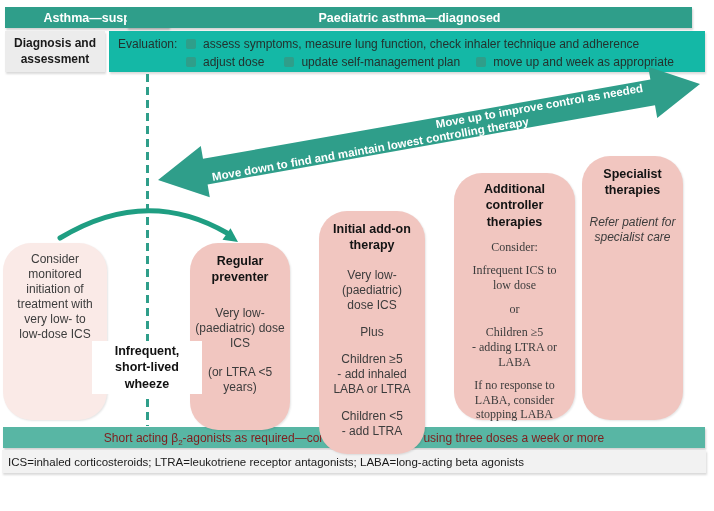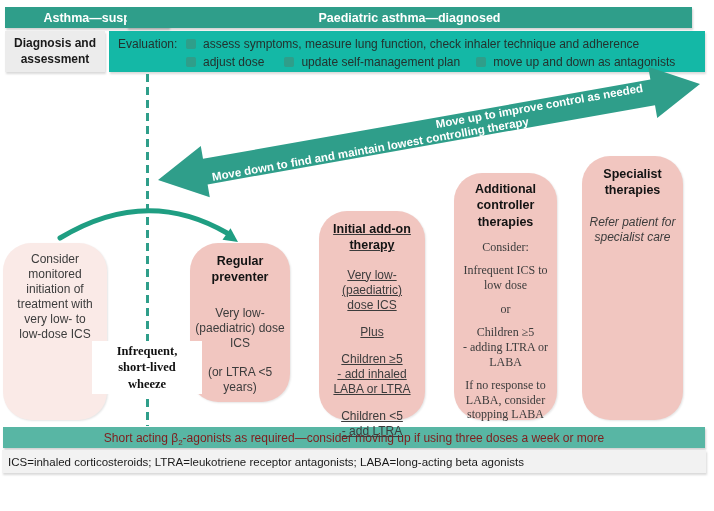--- a/index.html
+++ b/index.html
@@ -55,21 +55,21 @@
   .box-regular .step-title{margin-bottom:20px;}
   .box-regular p{margin-bottom:14px;}
   .box-additional{padding-top:8px;}
   .box-additional .step-title{margin-bottom:10px;}
   .box-additional p{margin-bottom:9px;line-height:1.22;font-family:Liberation Serif, serif;}
   .box-specialist .step-title{margin-bottom:16px;}
   .italic{font-style:italic;}
   
   .wheeze-label{
     background:#ffffff;color:#111111;font-weight:bold;font-size:12.5px;line-height:1.3;
-    text-align:center;white-space:pre-line;z-index:4;padding:2px 0;font-family:Liberation Serif, serif;
+    text-align:center;white-space:pre-line;z-index:4;padding:2px 0;
   }
   
   .saba-bar{
     background:#58b6a4;color:#7f1d1d;font-size:12px;
     display:flex;align-items:center;justify-content:center;
     box-shadow:1px 2px 2px rgba(0,0,0,0.18);
   }
   .saba-bar sub{font-size:8px;line-height:0;}
   .footnote-bar{
     background:#f2f2f2;color:#1a1a1a;font-size:11.5px;
@@ -107,64 +107,64 @@
       <span class="eval-item">
         <span class="bullet-sq"></span>
         <span>adjust dose</span>
       </span>
       <span class="eval-item eval-gap2">
         <span class="bullet-sq"></span>
         <span>update self-management plan</span>
       </span>
       <span class="eval-item eval-gap3">
         <span class="bullet-sq"></span>
-        <span>move up and down as antagonists</span>
+        <span>move up and week as appropriate</span>
       </span>
     </div>
   </div>
 
   <div class="abs dashline z1" style="left:146px;top:74px;height:352px;"></div>
 
   <div class="abs step-box light box-consider z3" style="left:3px;top:243px;width:104px;height:177px;">
     <p>Consider
 monitored
 initiation of
 treatment with
 very low- to
 low-dose ICS</p>
   </div>
 
   <div class="abs wheeze-label" style="left:92px;top:341px;width:110px;">Infrequent,
 short-lived
 wheeze</div>
 
-  <div class="abs step-box box-regular z3" style="left:190px;top:243px;width:100px;height:159px;">
+  <div class="abs step-box box-regular z3" style="left:190px;top:243px;width:100px;height:187px;">
     <div class="step-title">Regular
 preventer</div>
     <p>Very low-
 (paediatric) dose
 ICS</p>
     <p>(or LTRA &lt;5 years)</p>
   </div>
 
-  <div class="abs step-box z3" style="left:319px;top:211px;width:106px;height:209px;text-decoration:underline;">
+  <div class="abs step-box z3" style="left:319px;top:211px;width:106px;height:243px;">
     <div class="step-title">Initial add-on
 therapy</div>
     <p>Very low-
 (paediatric)
 dose ICS</p>
     <p>Plus</p>
     <p>Children ≥5
 - add inhaled
 LABA or LTRA</p>
     <p>Children &lt;5
 - add LTRA</p>
   </div>
 
-  <div class="abs step-box box-additional z3" style="left:454px;top:173px;width:103px;height:247px;">
+  <div class="abs step-box box-additional z3" style="left:454px;top:173px;width:121px;height:247px;">
     <div class="step-title">Additional
 controller
 therapies</div>
     <p>Consider:</p>
     <p>Infrequent ICS to
 low dose</p>
     <p>or</p>
     <p>Children ≥5
 - adding LTRA or
 LABA</p>

